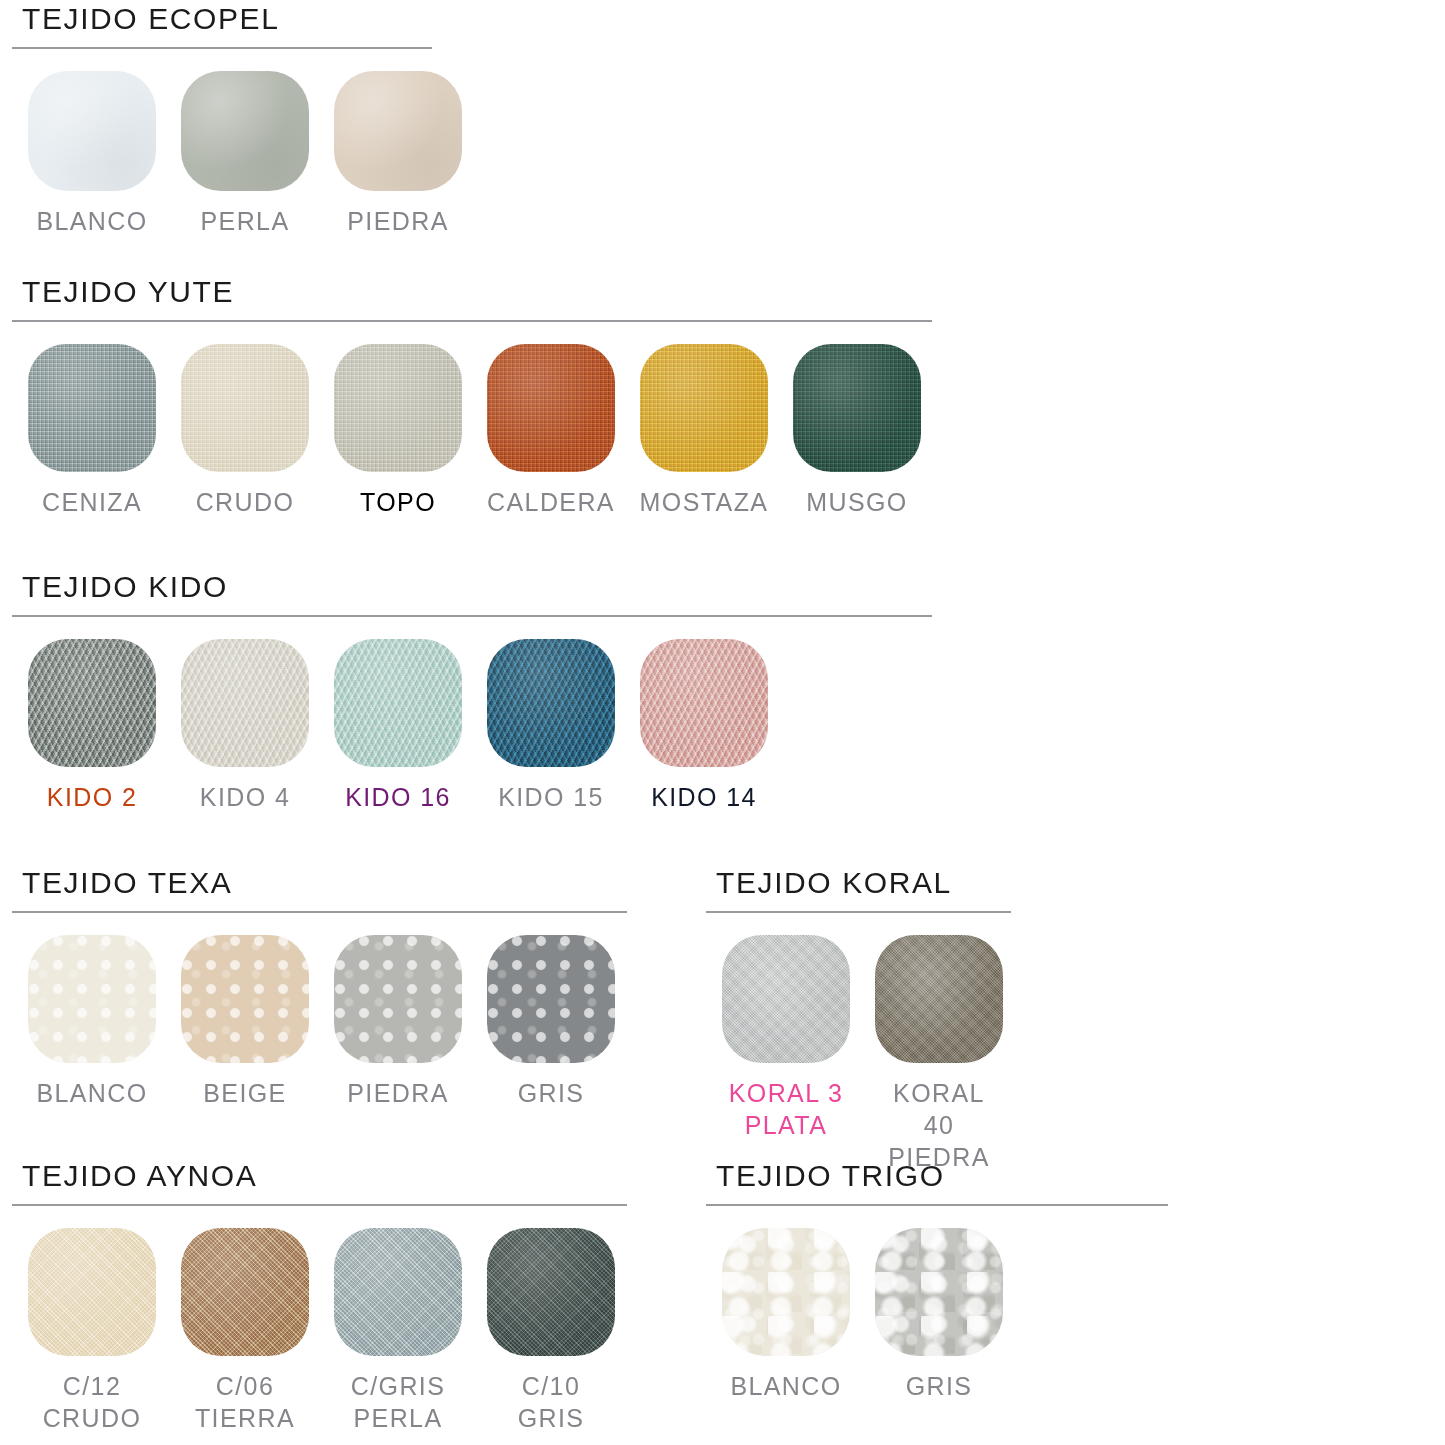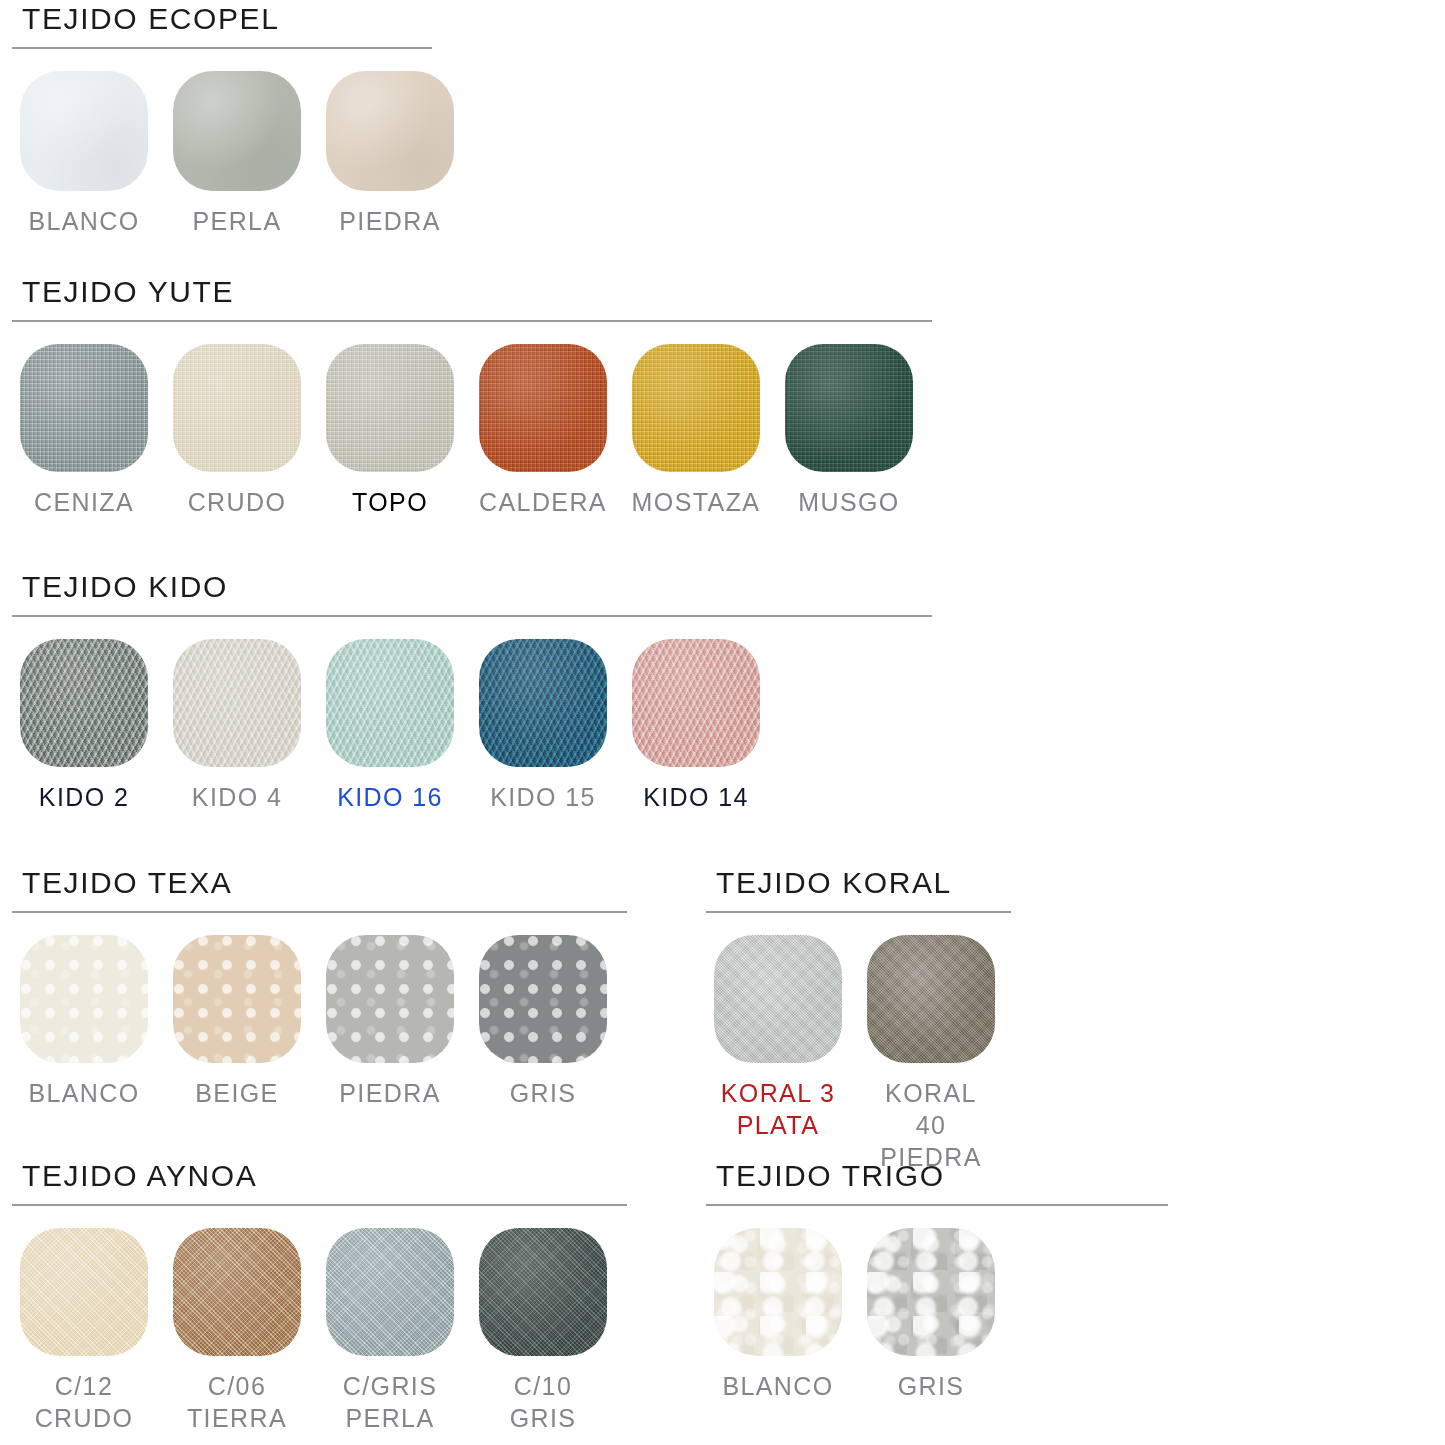--- a/index.html
+++ b/index.html
@@ -22,21 +22,21 @@
     white-space:nowrap;
     line-height:1;
     padding-left:22px;
   }
   .rule{
     height:2px;
     background:#9a9a9e;
     margin-top:13px;
     margin-left:12px;
   }
-  .swatch-row{display:flex;margin-top:22px;padding-left:20px;}
+  .swatch-row{display:flex;margin-top:22px;padding-left:28px;}
   .cell{display:flex;flex-direction:column;align-items:center;}
   .swatch{
     position:relative;
     overflow:hidden;
     background-clip:padding-box;
   }
   .label{
     margin-top:14px;
     font-size:25px;
     letter-spacing:1.4px;
@@ -193,29 +193,29 @@
           <div class="label" style="color: rgb(132, 133, 138);">MUSGO</div>
         </div>
       </div>
     </div>
     <div class="section" style="left: 0px; top: 572px;">
       <div class="sec-head">TEJIDO KIDO</div>
       <div class="rule" style="width: 920px; background: rgb(154, 154, 158);"></div>
       <div class="swatch-row" style="gap: 25px;">
         <div class="cell" style="width: 128px;">
           <div class="swatch tex-knit" style="width: 128px; height: 128px; border-radius: 40px; background: rgb(126, 134, 129);"></div>
-          <div class="label" style="color: #0f172a;">KIDO 2</div>
+          <div class="label" style="color: #c2410c;">KIDO 2</div>
         </div>
         <div class="cell" style="width: 128px;">
           <div class="swatch tex-knit" style="width: 128px; height: 128px; border-radius: 40px; background: rgb(214, 211, 201);"></div>
           <div class="label" style="color: rgb(132, 133, 138);">KIDO 4</div>
         </div>
         <div class="cell" style="width: 128px;">
           <div class="swatch tex-knit" style="width: 128px; height: 128px; border-radius: 40px; background: rgb(174, 205, 198);"></div>
-          <div class="label" style="color: #1d4ed8;">KIDO 16</div>
+          <div class="label" style="color: #701a75;">KIDO 16</div>
         </div>
         <div class="cell" style="width: 128px;">
           <div class="swatch tex-knit" style="width: 128px; height: 128px; border-radius: 40px; background: rgb(43, 93, 118);"></div>
           <div class="label" style="color: rgb(132, 133, 138);">KIDO 15</div>
         </div>
         <div class="cell" style="width: 128px;">
           <div class="swatch tex-knit" style="width: 128px; height: 128px; border-radius: 40px; background: rgb(213, 165, 160);"></div>
           <div class="label" style="color: #0f172a;">KIDO 14</div>
         </div>
       </div>
@@ -241,21 +241,21 @@
           <div class="label" style="color: rgb(132, 133, 138);">GRIS</div>
         </div>
       </div>
     </div>
     <div class="section" style="left: 694px; top: 868px;">
       <div class="sec-head">TEJIDO KORAL</div>
       <div class="rule" style="width: 305px; background: rgb(154, 154, 158);"></div>
       <div class="swatch-row" style="gap: 25px;">
         <div class="cell" style="width: 128px;">
           <div class="swatch tex-suede" style="width: 128px; height: 128px; border-radius: 40px; background: rgb(200, 203, 203);"></div>
-          <div class="label" style="color: #b91c1c;">KORAL 3
+          <div class="label" style="color: #ec4899;">KORAL 3
 PLATA</div>
         </div>
         <div class="cell" style="width: 128px;">
           <div class="swatch tex-suede" style="width: 128px; height: 128px; border-radius: 40px; background: rgb(120, 112, 95);"></div>
           <div class="label" style="color: rgb(132, 133, 138);">KORAL 40
 PIEDRA</div>
         </div>
       </div>
     </div>
     <div class="section" style="left: 0px; top: 1161px;">

